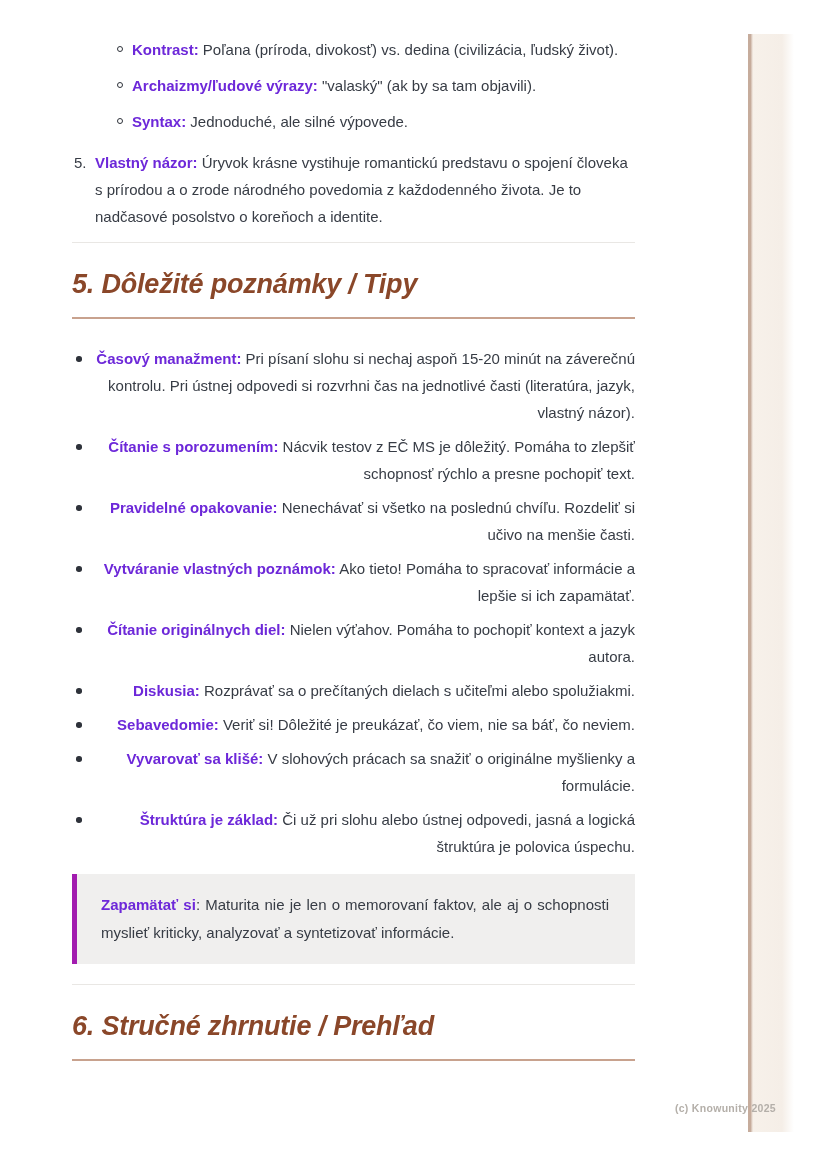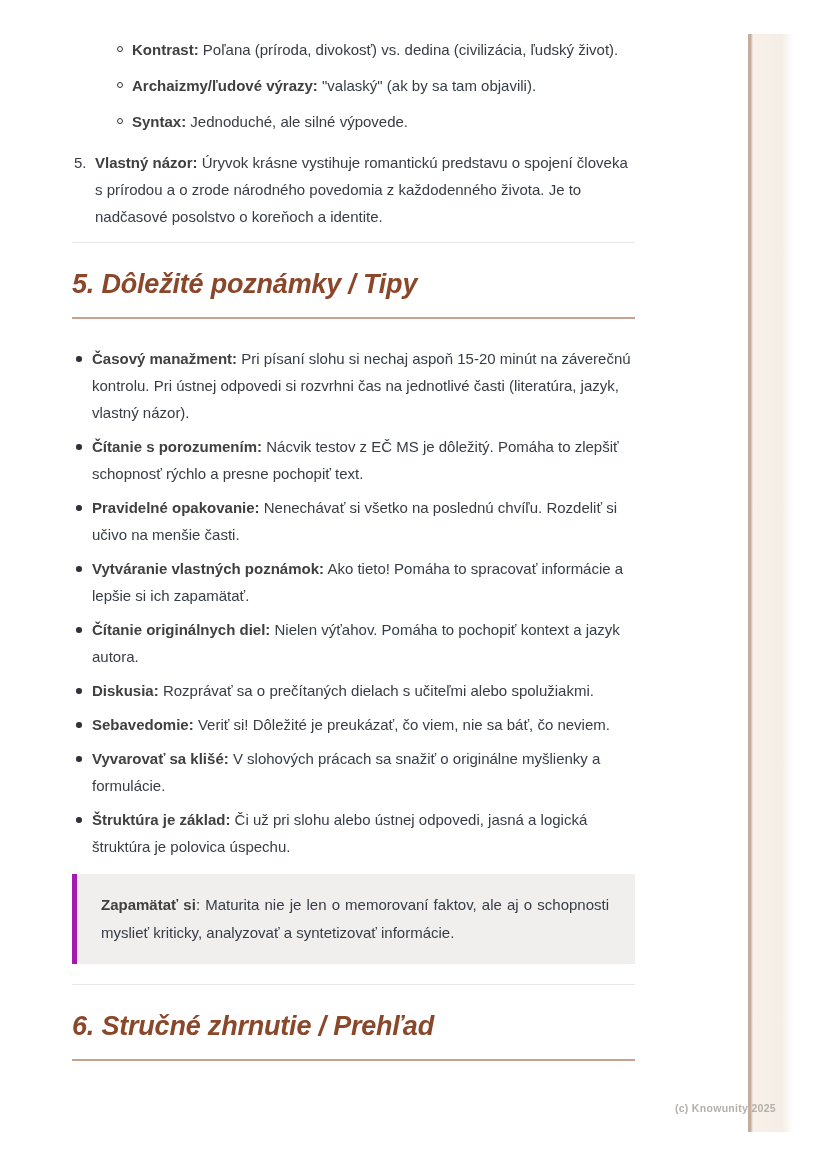--- a/index.html
+++ b/index.html
@@ -1,37 +1,37 @@
 <!DOCTYPE html>
 <html><head>
 <meta charset="utf-8">
 <style>
   html,body{margin:0;padding:0;}
   body{width:828px;height:1171px;overflow:hidden;background:#fff;
        font-family:"Liberation Sans", sans-serif;}
   .page{position:relative;width:828px;height:1171px;background:#fff;}
   .content{position:absolute;left:72px;top:0;width:563px;
            font-size:15px;line-height:27px;color:#373c45;padding-top:36px;}
-  b,.lead{font-weight:bold;color:#404040;}
+  b,.lead{font-weight:bold;color:#6d28d9;}
   
   .sub-item{position:relative;padding-left:60px;margin-bottom:9px;}
   .sub-item .ring{position:absolute;left:45px;top:10px;width:6px;height:6px;
        border:1.6px solid #2e323a;border-radius:50%;box-sizing:border-box;}
   
   .num-item{position:relative;padding-left:23px;margin-top:14px;}
   .num-item .num{position:absolute;left:2px;top:0;color:#373c45;}
   
   .divider{height:1px;background:#e9e7e4;margin-top:12px;}
   .divider2{height:1px;background:#e9e7e4;margin-top:20px;}
   h2.sec{font-size:27px;line-height:34px;margin:24px 0 0 0;
          color:#8a4729;font-weight:bold;letter-spacing:-0.2px;font-style:italic;}
   .rule{height:2px;background:#c8a28e;margin-top:16px;}
   
   .blist{margin-top:26px;}
-  .bullet{position:relative;padding-left:20px;margin-bottom:7px;}
+  .bullet{position:relative;padding-left:20px;margin-bottom:7px;text-align:right;}
   .bullet .dot{position:absolute;left:4px;top:11px;width:5.5px;height:5.5px;
        background:#2e323a;border-radius:50%;}
   
   .callout{margin-top:14px;background:#f0efee;border-left:5px solid #a21caf;
        padding:17px 26px 17px 24px;text-align:justify;line-height:28px;}
   
   .edge-strip{position:absolute;left:748px;top:34px;width:46px;height:1098px;
        background:linear-gradient(90deg,#c6ac9c 0,#c6ac9c 2.5px,#f7f1ea 5px,
        #f5eee7 34px,rgba(246,239,232,0) 100%);}
   

